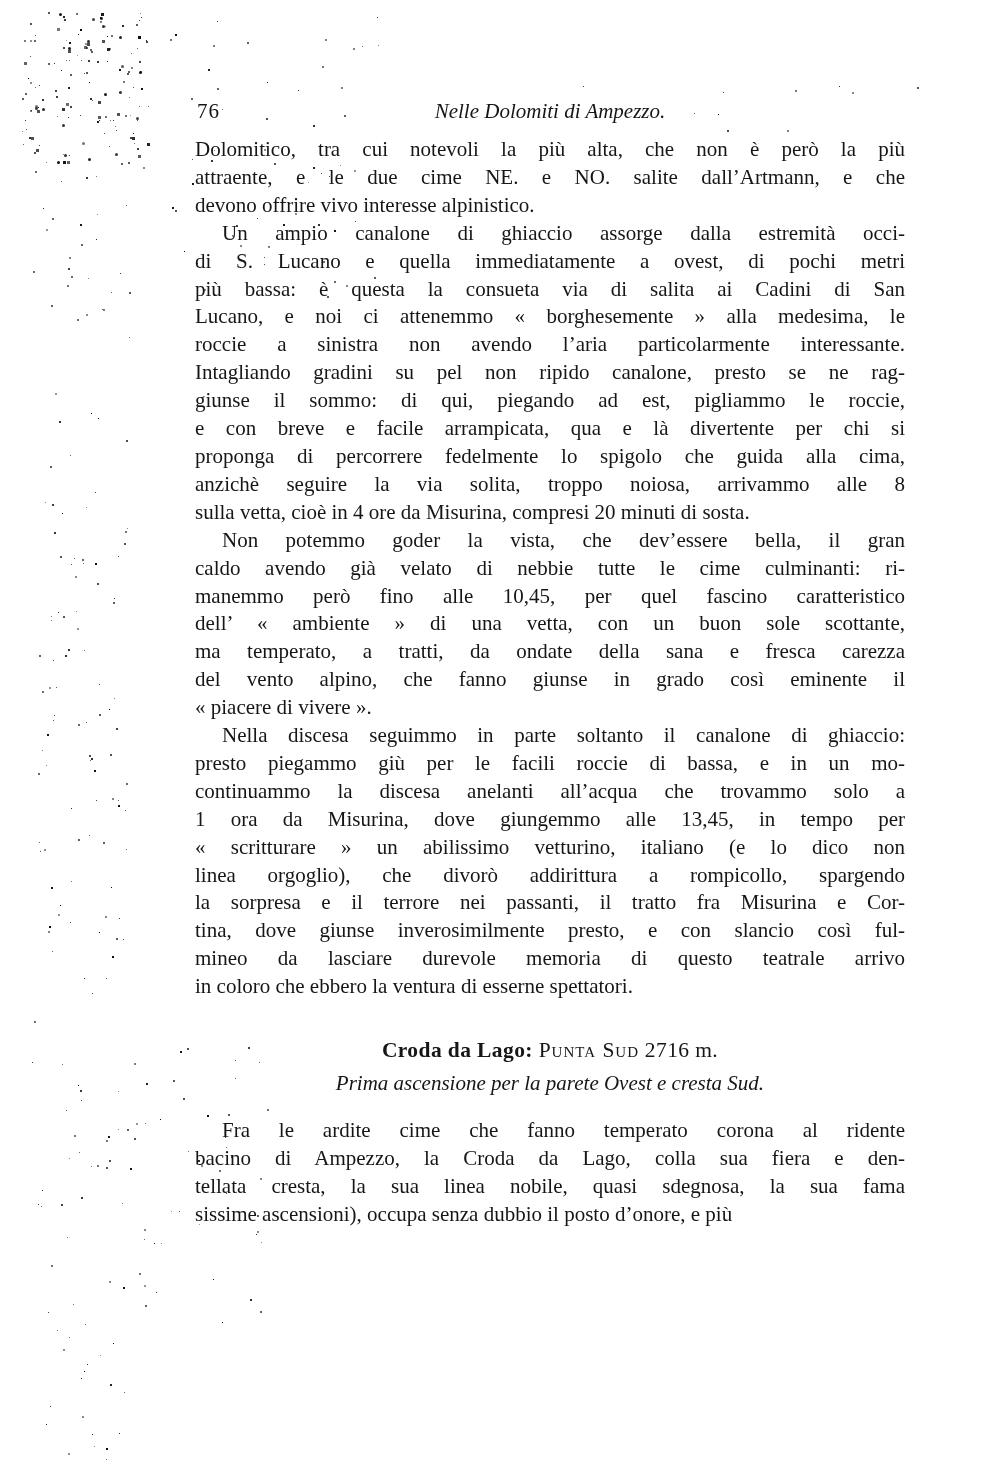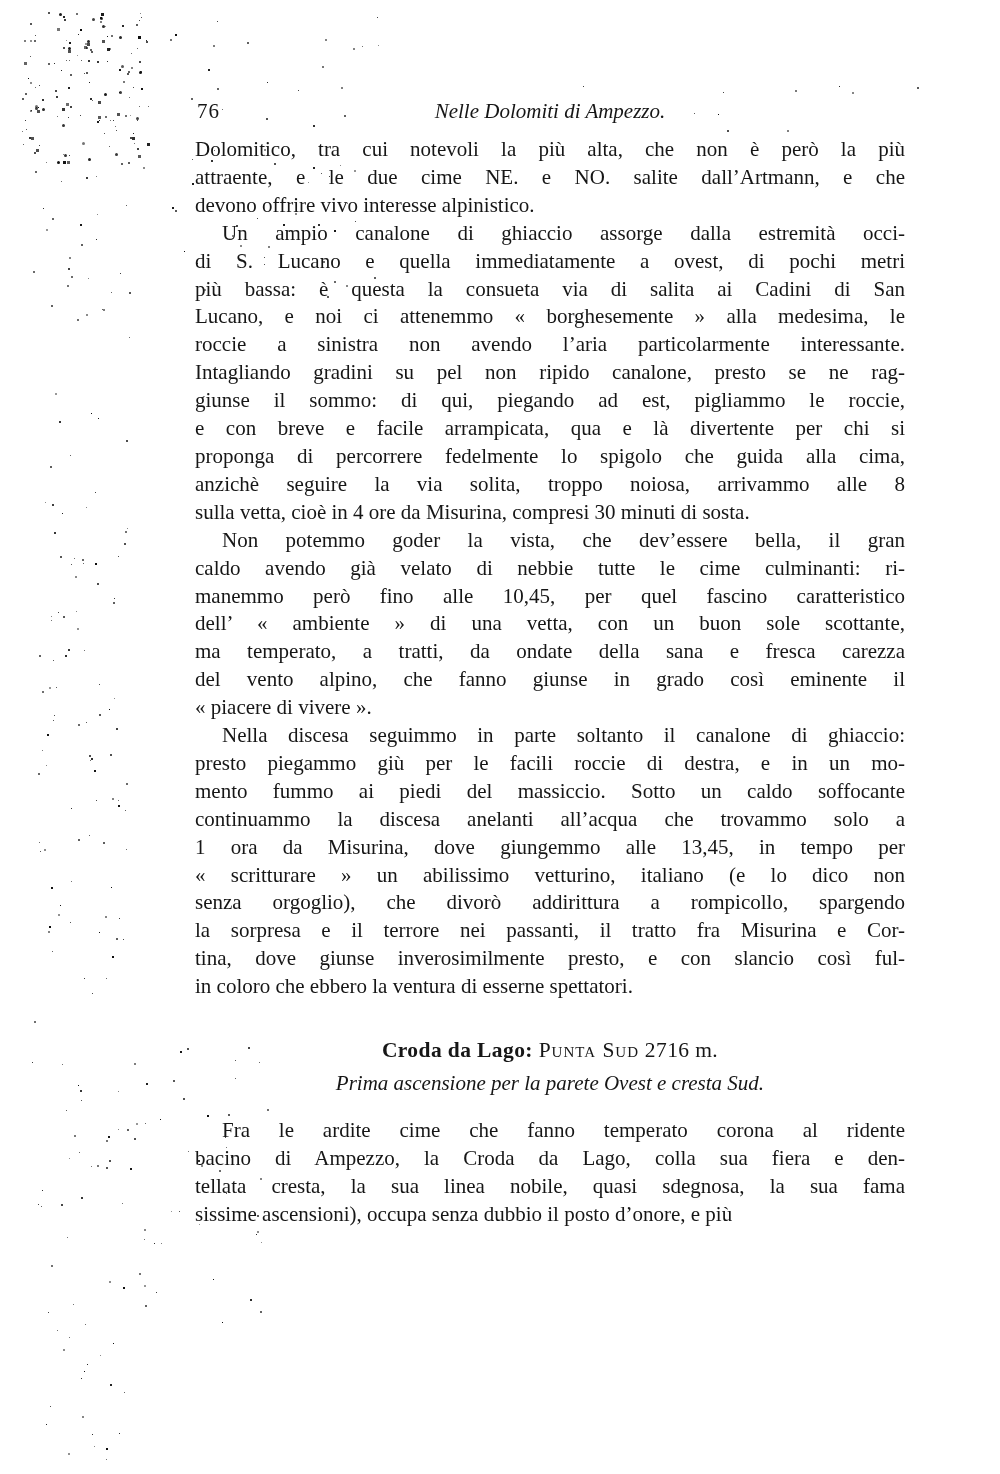--- a/index.html
+++ b/index.html
@@ -515,41 +515,41 @@
         <span class="line ind">Un ampio canalone di ghiaccio assorge dalla estremità occi-</span>
         <span class="line">di S. Lucano e quella immediatamente a ovest, di pochi metri</span>
         <span class="line">più bassa: è questa la consueta via di salita ai Cadini di San</span>
         <span class="line">Lucano, e noi ci attenemmo « borghesemente » alla medesima, le</span>
         <span class="line">roccie a sinistra non avendo l’aria particolarmente interessante.</span>
         <span class="line">Intagliando gradini su pel non ripido canalone, presto se ne rag-</span>
         <span class="line">giunse il sommo: di qui, piegando ad est, pigliammo le roccie,</span>
         <span class="line">e con breve e facile arrampicata, qua e là divertente per chi si</span>
         <span class="line">proponga di percorrere fedelmente lo spigolo che guida alla cima,</span>
         <span class="line">anzichè seguire la via solita, troppo noiosa, arrivammo alle 8</span>
-        <span class="line final">sulla vetta, cioè in 4 ore da Misurina, compresi 30 minuti di sosta.</span>
+        <span class="line final">sulla vetta, cioè in 4 ore da Misurina, compresi 20 minuti di sosta.</span>
       </p>
       <p class="para">
         <span class="line ind">Non potemmo goder la vista, che dev’essere bella, il gran</span>
         <span class="line">caldo avendo già velato di nebbie tutte le cime culminanti: ri-</span>
         <span class="line">manemmo però fino alle 10,45, per quel fascino caratteristico</span>
         <span class="line">dell’ « ambiente » di una vetta, con un buon sole scottante,</span>
         <span class="line">ma temperato, a tratti, da ondate della sana e fresca carezza</span>
         <span class="line">del vento alpino, che fanno giunse in grado così eminente il</span>
         <span class="line final">« piacere di vivere ».</span>
       </p>
       <p class="para">
         <span class="line ind">Nella discesa seguimmo in parte soltanto il canalone di ghiaccio:</span>
-        <span class="line">presto piegammo giù per le facili roccie di destra, e in un mo-</span>
-        <span class="line">mento fummo ai piedi del massiccio. Sotto un caldo soffocante</span>
+        <span class="line">presto piegammo giù per le facili roccie di bassa, e in un mo-</span>
         <span class="line">continuammo la discesa anelanti all’acqua che trovammo solo a</span>
         <span class="line">1 ora da Misurina, dove giungemmo alle 13,45, in tempo per</span>
         <span class="line">« scritturare » un abilissimo vetturino, italiano (e lo dico non</span>
-        <span class="line">senza orgoglio), che divorò addirittura a rompicollo, spargendo</span>
+        <span class="line">linea orgoglio), che divorò addirittura a rompicollo, spargendo</span>
         <span class="line">la sorpresa e il terrore nei passanti, il tratto fra Misurina e Cor-</span>
         <span class="line">tina, dove giunse inverosimilmente presto, e con slancio così ful-</span>
+        <span class="line">mineo da lasciare durevole memoria di questo teatrale arrivo</span>
         <span class="line final">in coloro che ebbero la ventura di esserne spettatori.</span>
       </p>
       <div class="heading"><span class="hb">Croda da Lago:</span> <span class="hsc">Punta Sud</span> <span class="hr">2716 m.</span></div>
       <div class="subtitle">Prima ascensione per la parete Ovest e cresta Sud.</div>
       <p class="para">
         <span class="line ind">Fra le ardite cime che fanno temperato corona al ridente</span>
         <span class="line">bacino di Ampezzo, la Croda da Lago, colla sua fiera e den-</span>
         <span class="line">tellata cresta, la sua linea nobile, quasi sdegnosa, la sua fama</span>
         <span class="line final">sissime ascensioni), occupa senza dubbio il posto d’onore, e più</span>
       </p>

